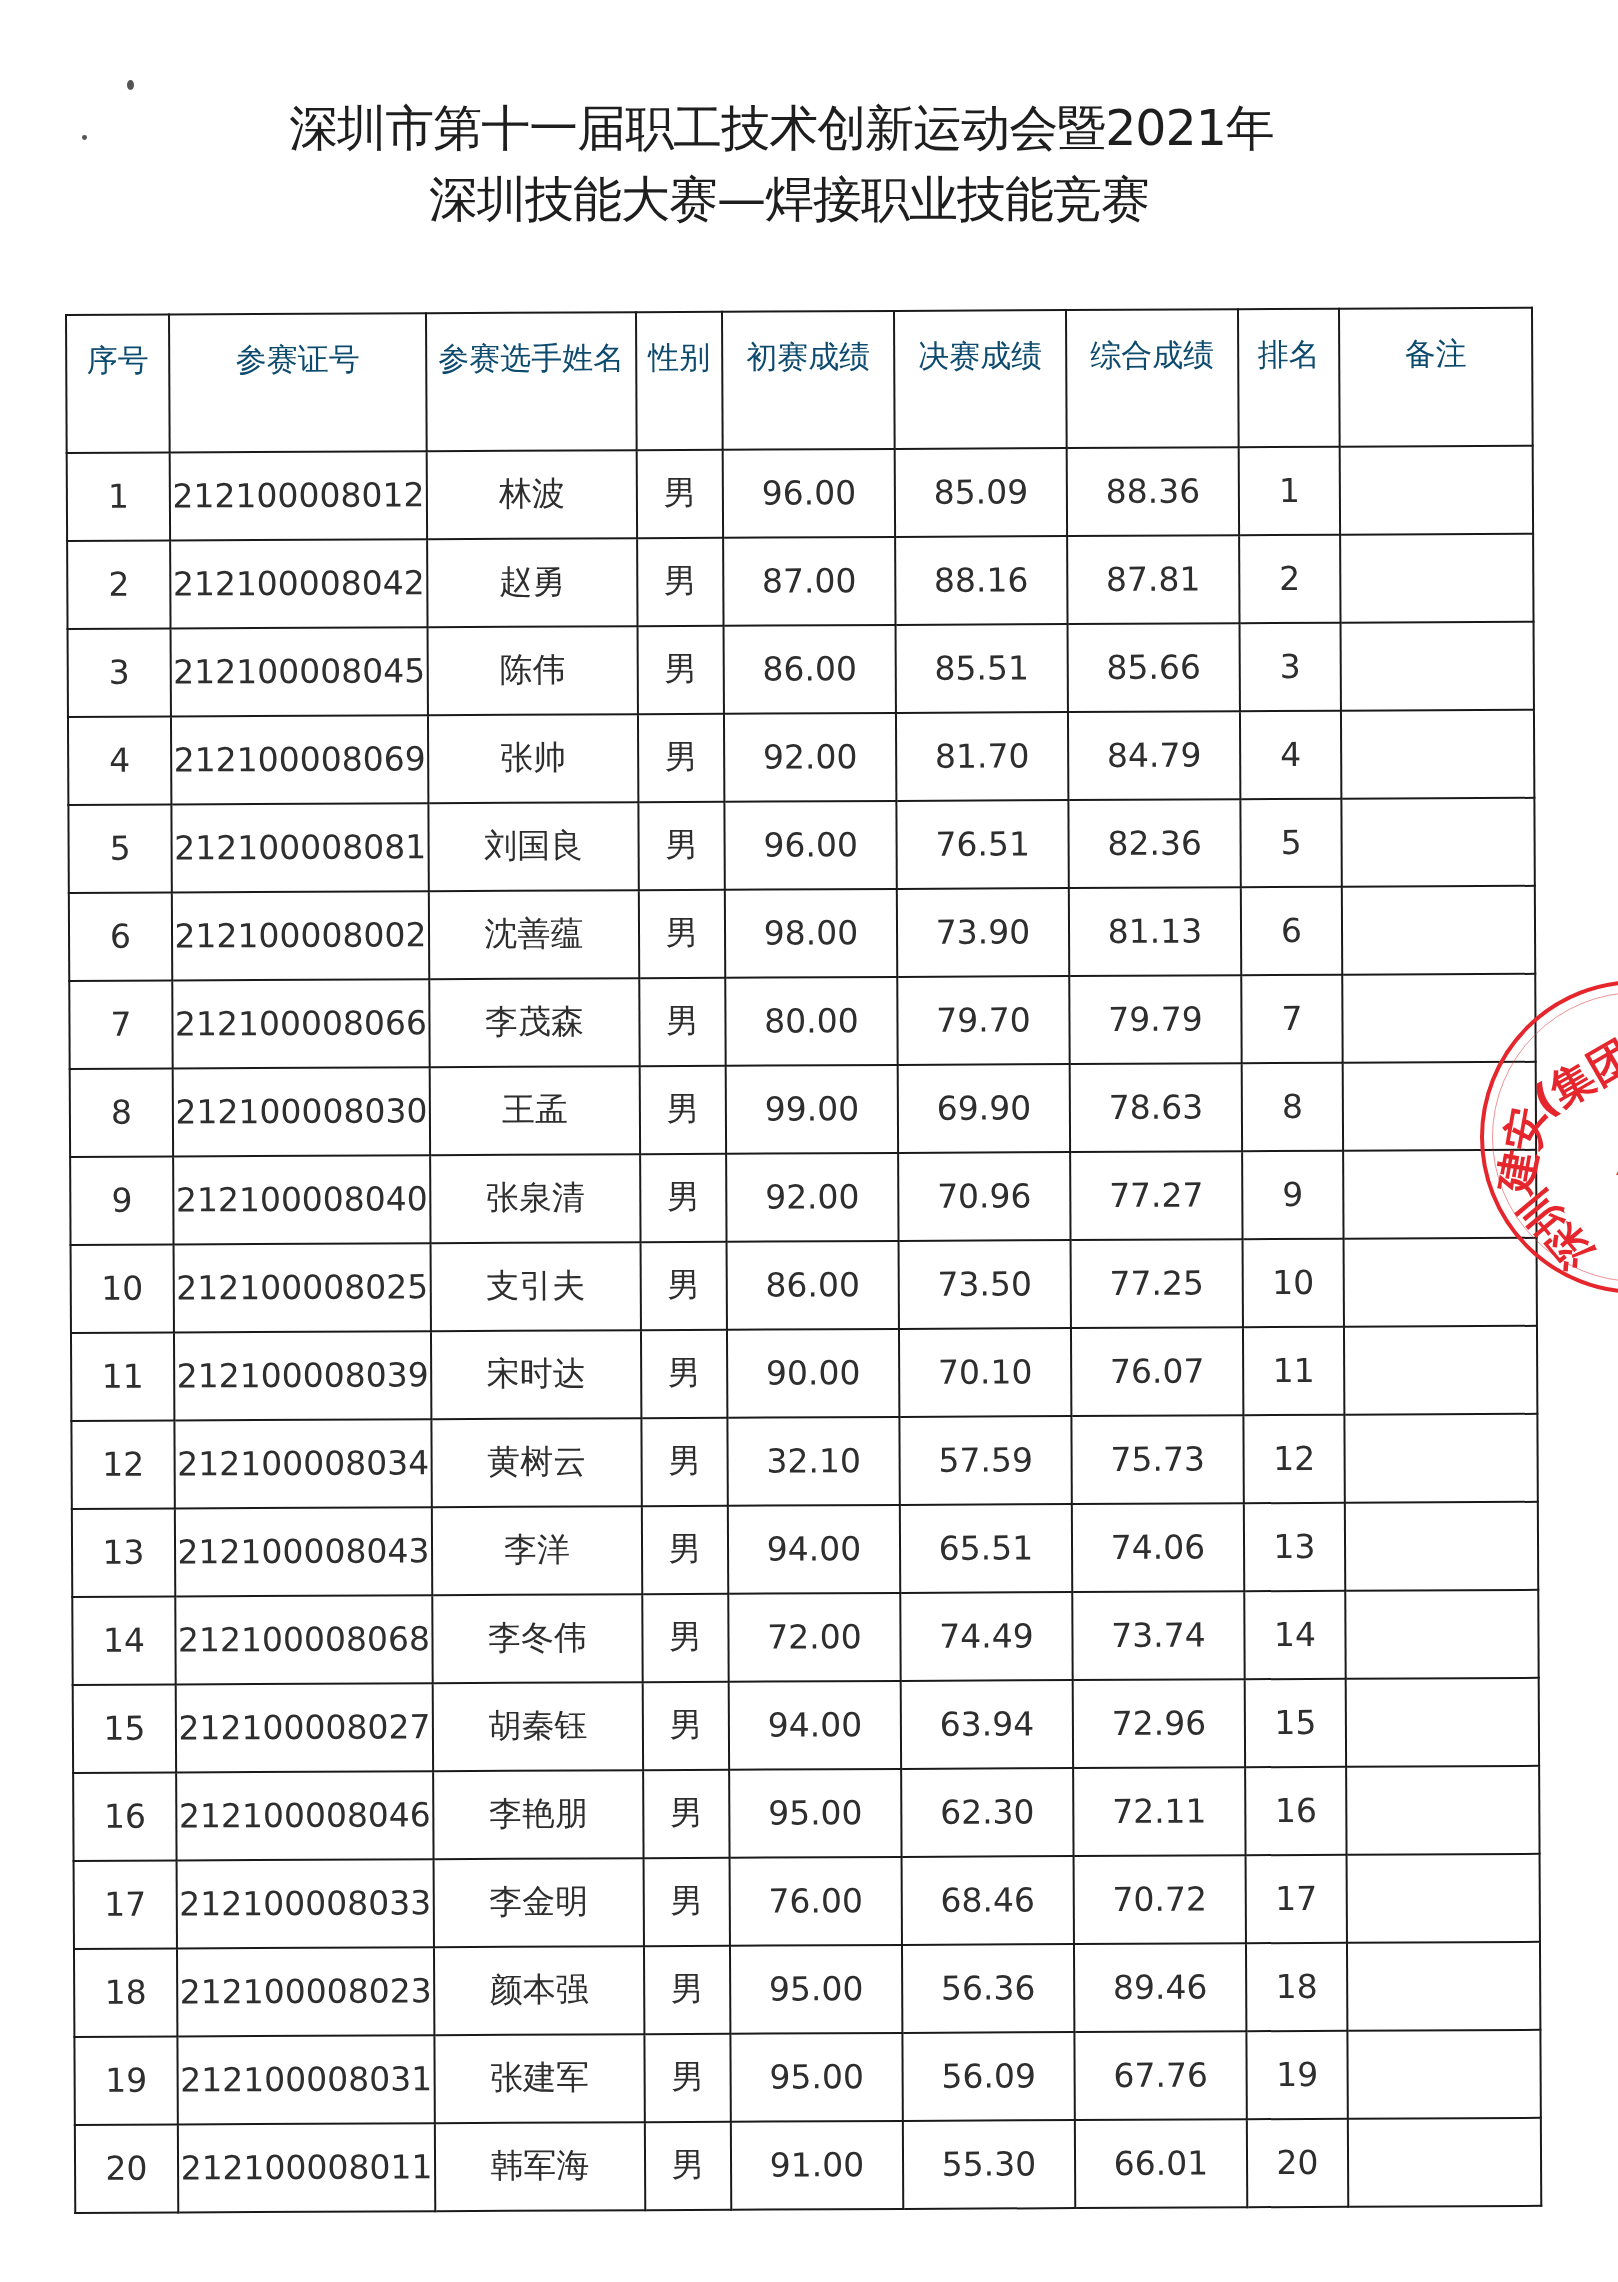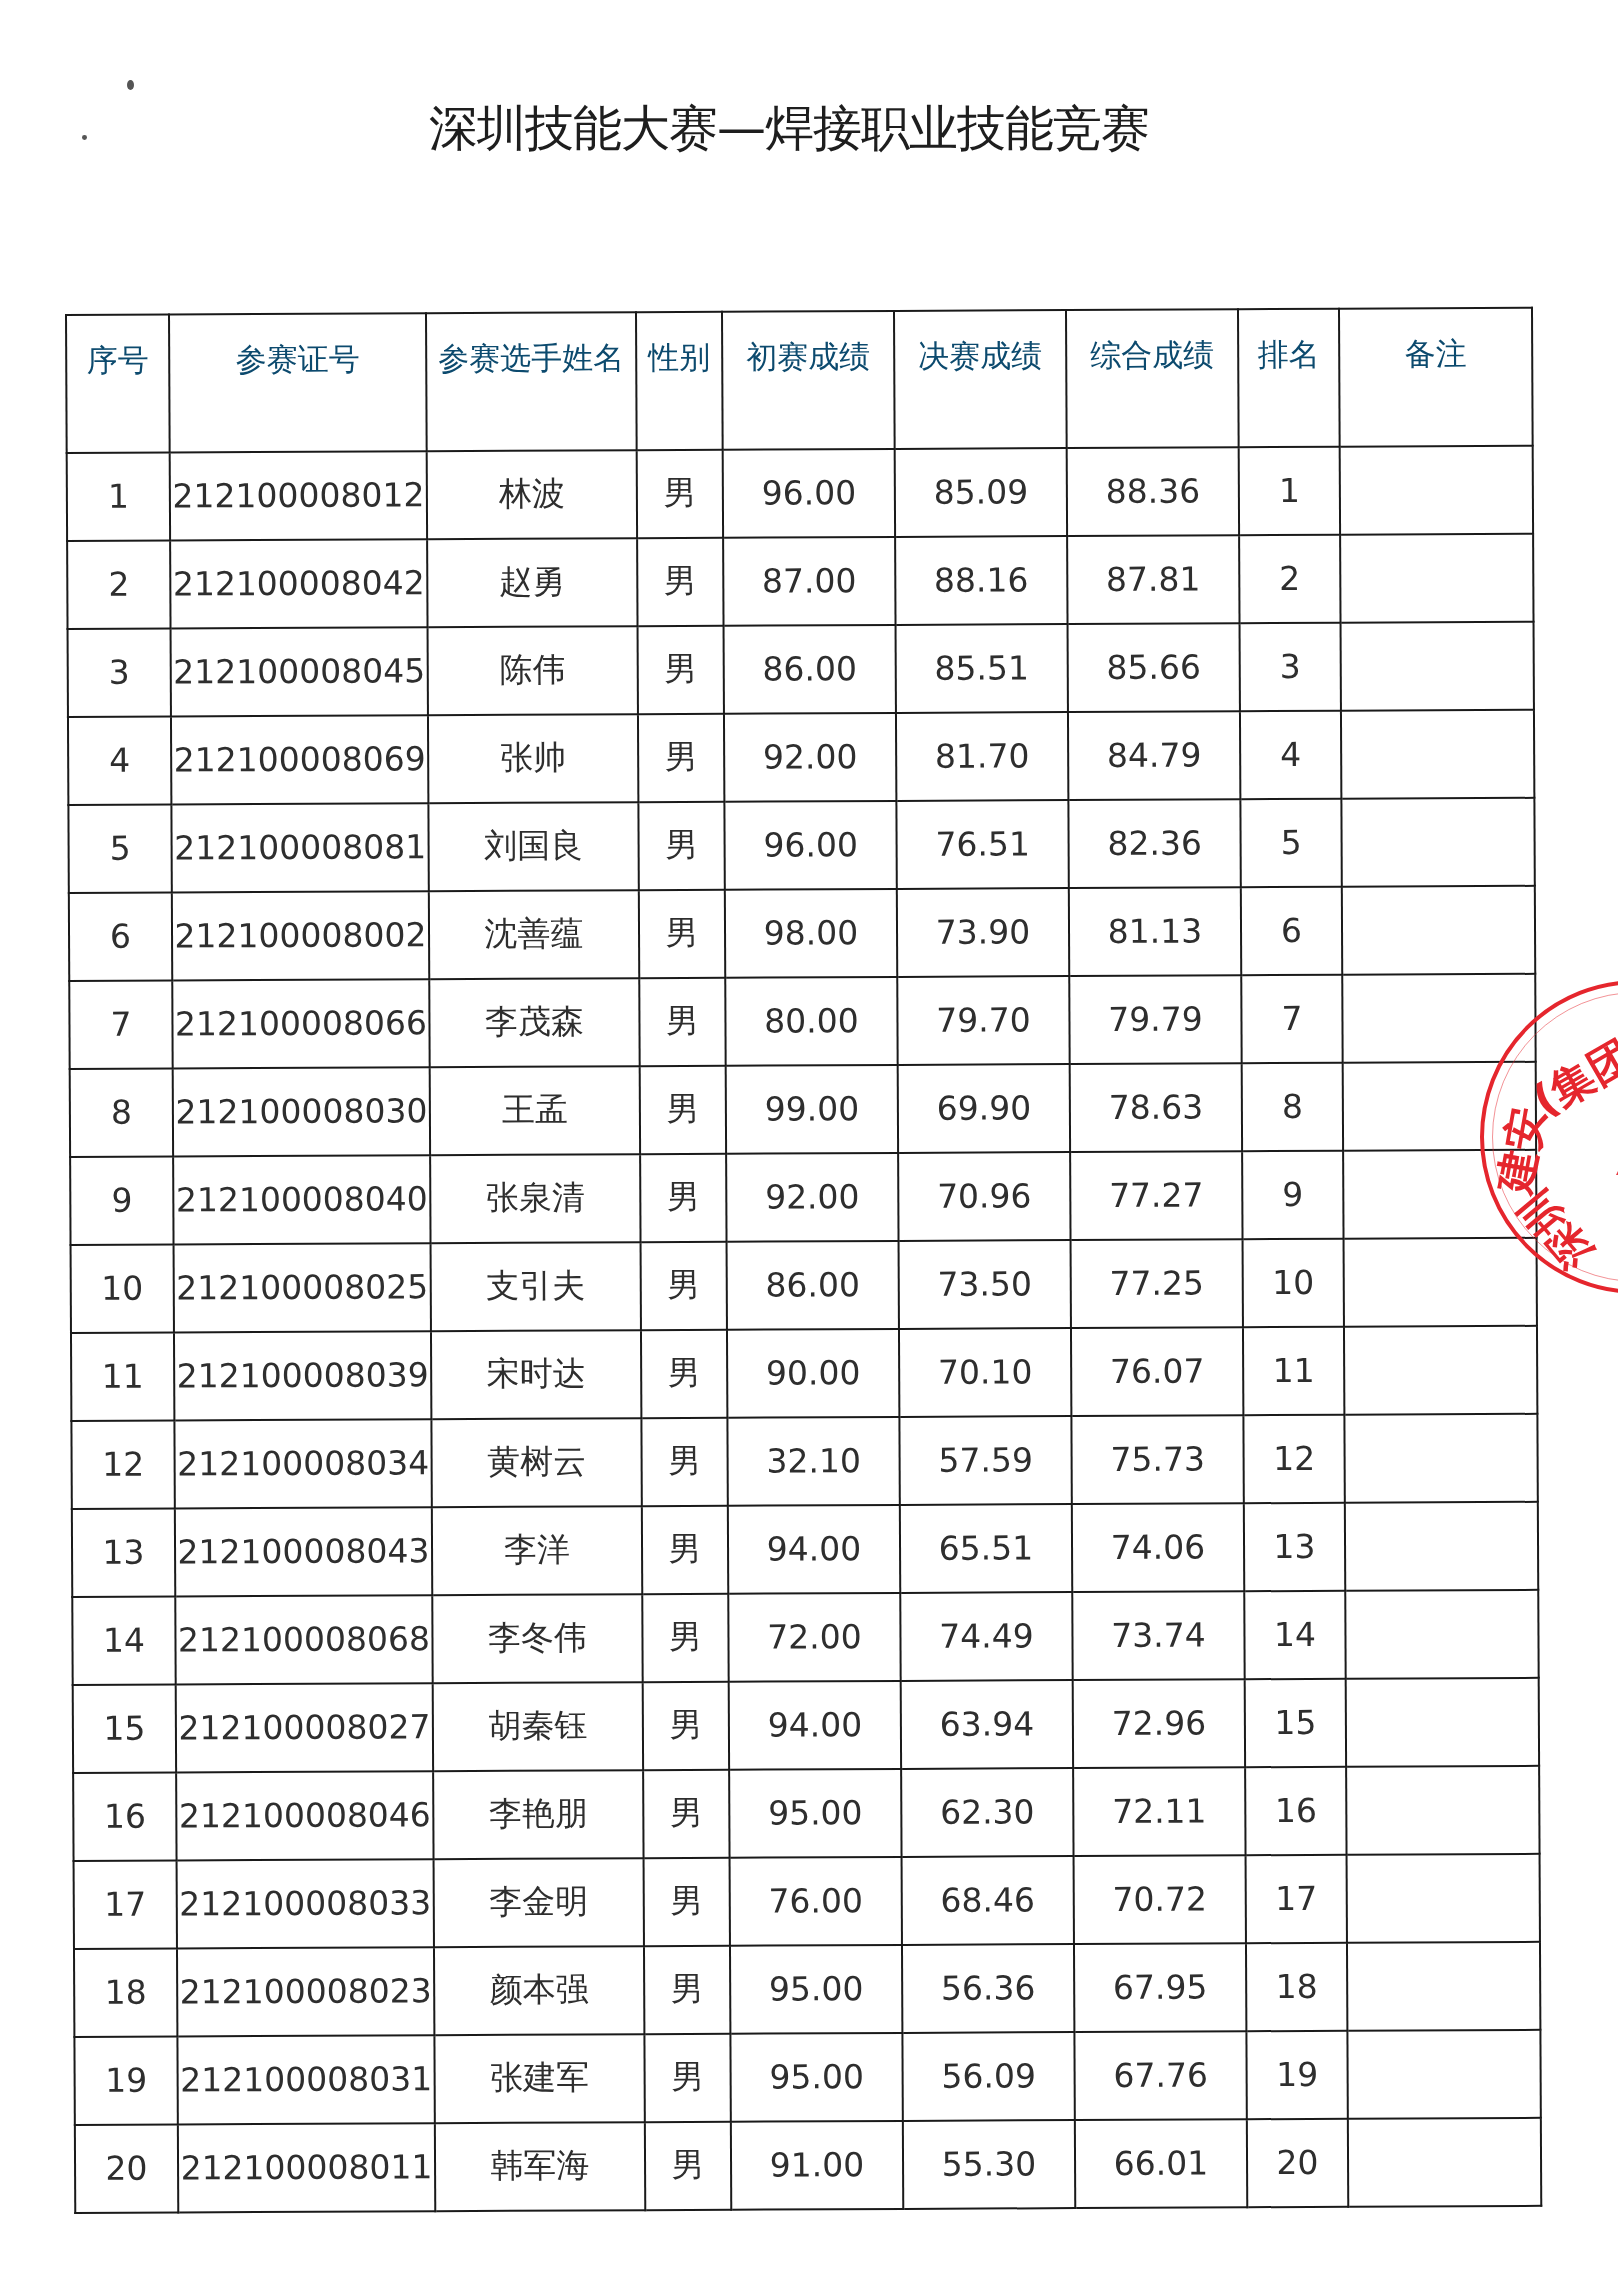--- a/index.html
+++ b/index.html
@@ -41,20 +41,21 @@
     border-bottom: 78px solid #e5262d; opacity: 0.9;
   }
 </style>
 </head>
 <body>
 
 <div class="speck" style="left:127px;top:80px;width:6.9px;height:9.8px;"></div>
 <div class="speck" style="left:82px;top:135px;width:4.9px;height:4.9px;"></div>
 
 <div class="title-block">
+  <div class="title-line l1">深圳市第十一届职工技术创新运动会暨2021年</div>
   <div class="title-line l2">深圳技能大赛—焊接职业技能竞赛</div>
 </div>
 
 <table class="scores">
   <colgroup>
     <col style="width:103px">
       <col style="width:257px">
       <col style="width:210px">
       <col style="width:86px">
     <col style="width:172px">
@@ -264,21 +265,21 @@
         <td>17</td>
         <td></td>
       </tr>
       <tr>
         <td>18</td>
         <td class="c-id">212100008023</td>
         <td>颜本强</td>
         <td>男</td>
         <td>95.00</td>
         <td>56.36</td>
-        <td>67.95</td>
+        <td>89.46</td>
         <td>18</td>
         <td></td>
       </tr>
       <tr>
         <td>19</td>
         <td class="c-id">212100008031</td>
         <td>张建军</td>
         <td>男</td>
         <td>95.00</td>
         <td>56.09</td>

